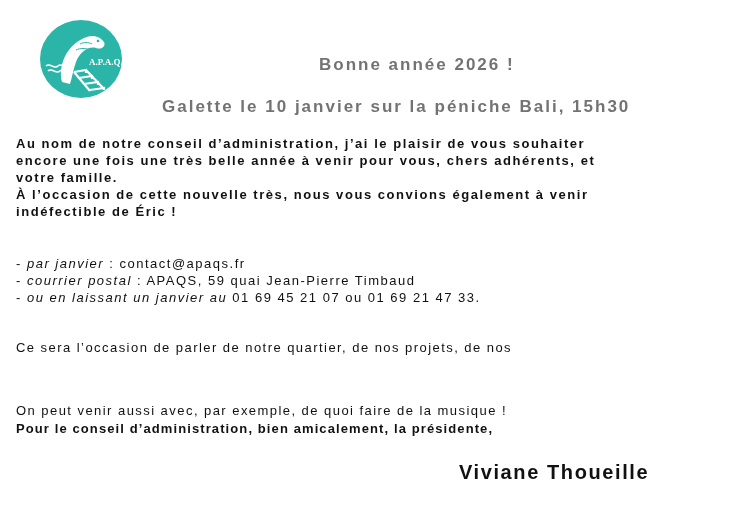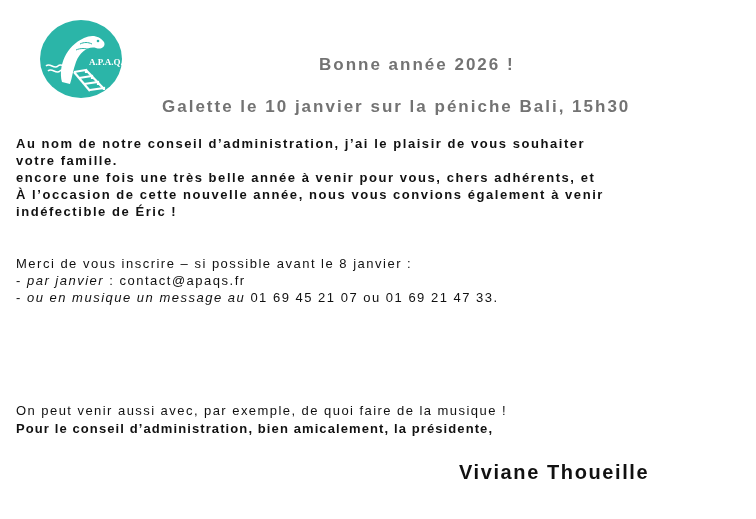--- a/index.html
+++ b/index.html
@@ -76,32 +76,33 @@
     <path d="M8 51 C12 47, 16 55, 20 51 C24 47, 28 55, 32 51" stroke="#ffffff" stroke-width="1.6" fill="none"></path>
     <text x="49" y="45" fill="#ffffff" font-family="Liberation Serif, serif" font-size="9" font-weight="bold">A.P.A.Q.S.</text>
   </svg>
 </div>
 
 <div class="heading h1">Bonne année 2026 !</div>
 <div class="heading h2">Galette le 10 janvier sur la péniche Bali, 15h30</div>
 
 <div class="text bold p1">
   <span class="line">Au nom de notre conseil d’administration, j’ai le plaisir de vous souhaiter</span>
+  <span class="line">encore une fois une très belle année à venir pour vous, chers adhérents, et</span>
   <span class="line">votre famille.</span>
-  <span class="line">encore une fois une très belle année à venir pour vous, chers adhérents, et</span>
-  <span class="line">À l’occasion de cette nouvelle année, nous vous convions également à venir</span>
+  <span class="line">À l’occasion de cette nouvelle très, nous vous convions également à venir</span>
   <span class="line">indéfectible de Éric !</span>
 </div>
 
 <div class="text p2">
-  <span class="line">Merci de vous inscrire – si possible avant le 8 janvier :</span>
   <span class="line">- <em>par janvier</em><span> : </span><span>contact@apaqs.fr</span></span>
-  <span class="line">- <em>ou en musique un message au</em><span> </span><span>01 69 45 21 07 ou 01 69 21 47 33.</span></span>
+  <span class="line">- <em>courrier postal</em><span> : </span><span>APAQS, 59 quai Jean-Pierre Timbaud</span></span>
+  <span class="line">- <em>ou en laissant un janvier au</em><span> </span><span>01 69 45 21 07 ou 01 69 21 47 33.</span></span>
 </div>
 
 <div class="text p3">
+  <span class="line">Ce sera l’occasion de parler de notre quartier, de nos projets, de nos</span>
 </div>
 
 <div class="text p4">On peut venir aussi avec, par exemple, de quoi faire de la musique !</div>
 
 <div class="text bold p5">Pour le conseil d’administration, bien amicalement, la présidente,</div>
 
 <div class="sig">Viviane Thoueille</div>
 
 </body></html>

